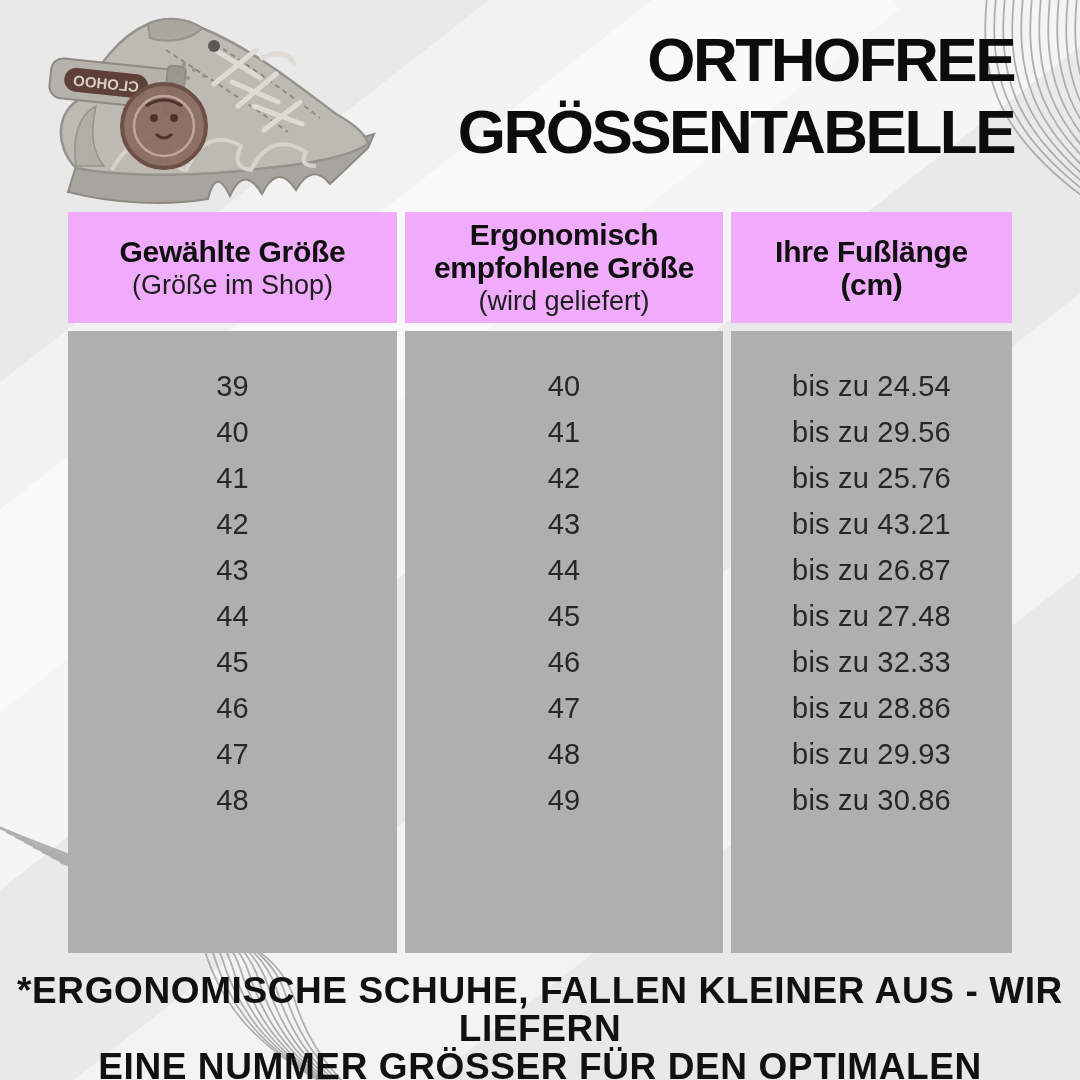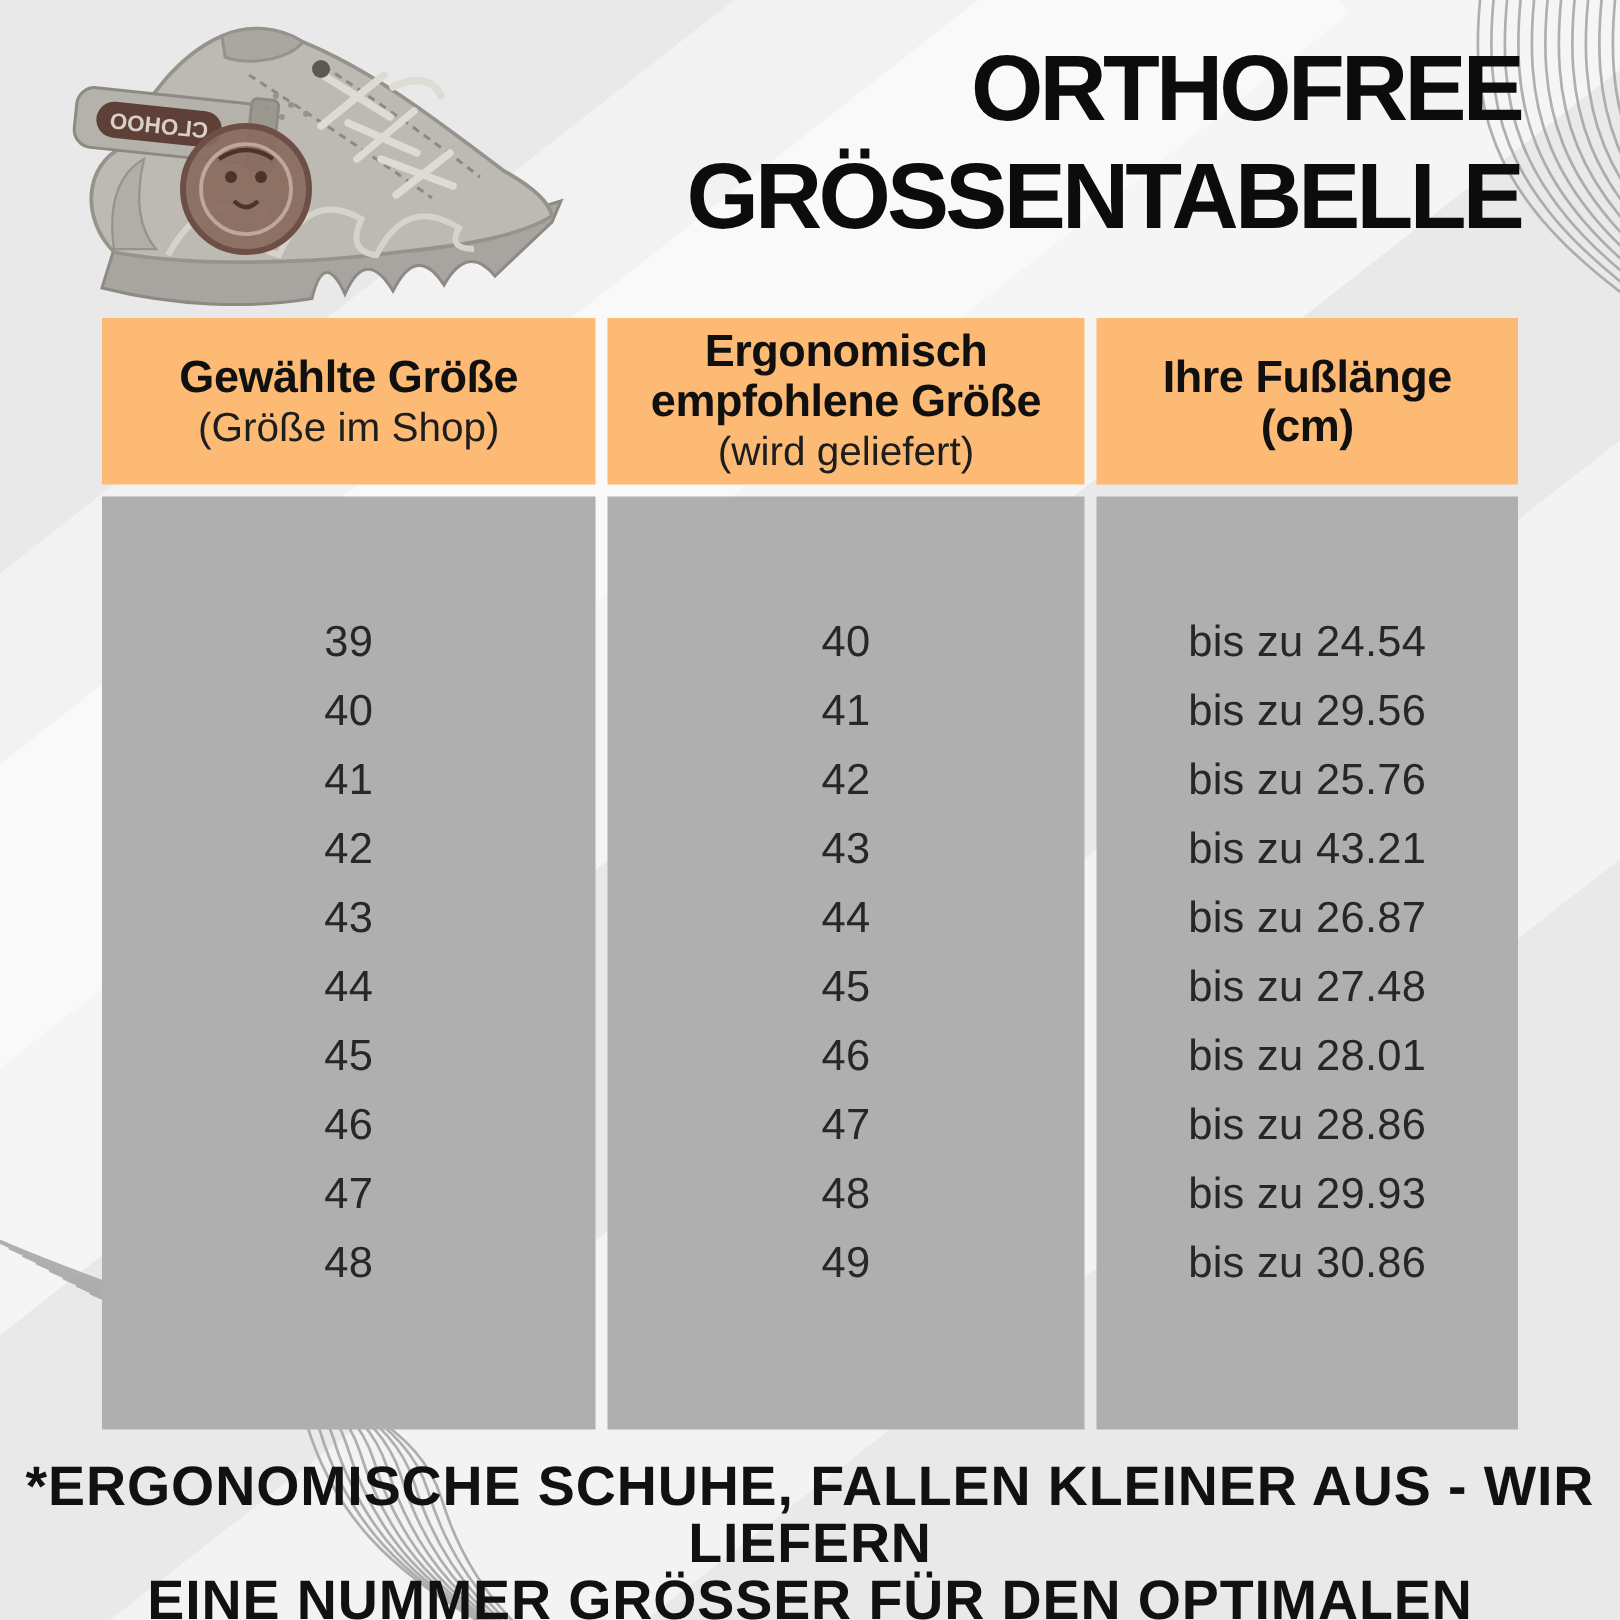--- a/index.html
+++ b/index.html
@@ -25,29 +25,29 @@
   .title span{display:block;}
   .shoe-wrap{position:absolute;left:16px;top:6px;width:382px;height:206px;}
 
   
   .size-table{position:absolute;left:68px;top:212px;width:944px;}
   .t-head,.t-body{
     display:grid;grid-template-columns:329px 318px 281px;column-gap:8px;
   }
   .t-head{margin-bottom:8px;}
   .h-cell{
-    background:#fdba74;height:111px;
+    background:#f0abfc;height:111px;
     display:flex;flex-direction:column;justify-content:center;align-items:center;
     text-align:center;color:#101010;
   }
   .h-title{font-weight:bold;font-size:30px;line-height:33px;letter-spacing:-.3px;}
   .h-sub{font-weight:400;font-size:27px;line-height:31px;color:#1d1d1d;margin-top:2px;}
   .b-col{
     background:#afafaf;height:622px;box-sizing:border-box;
-    padding-top:74px;text-align:center;
+    padding-top:32px;text-align:center;
   }
   .b-cell{
     font-size:29px;line-height:46px;color:#272727;letter-spacing:.2px;
   }
 
   
   .disclaimer{
     position:absolute;left:0;right:0;top:972px;
     text-align:center;font-weight:bold;color:#111;
     font-size:37px;line-height:38px;letter-spacing:.6px;
@@ -204,21 +204,21 @@
           <div class="b-cell">48</div>
           <div class="b-cell">49</div>
         </div>
         <div class="b-col">
           <div class="b-cell">bis zu 24.54</div>
           <div class="b-cell">bis zu 29.56</div>
           <div class="b-cell">bis zu 25.76</div>
           <div class="b-cell">bis zu 43.21</div>
           <div class="b-cell">bis zu 26.87</div>
           <div class="b-cell">bis zu 27.48</div>
-          <div class="b-cell">bis zu 28.01</div>
+          <div class="b-cell">bis zu 32.33</div>
           <div class="b-cell">bis zu 28.86</div>
           <div class="b-cell">bis zu 29.93</div>
           <div class="b-cell">bis zu 30.86</div>
         </div>
       </div>
   </div>
 
   <div class="disclaimer">
     <span>*ERGONOMISCHE SCHUHE, FALLEN KLEINER AUS - WIR LIEFERN</span>
     <span>EINE NUMMER GRÖSSER FÜR DEN OPTIMALEN KOMFORT</span>

